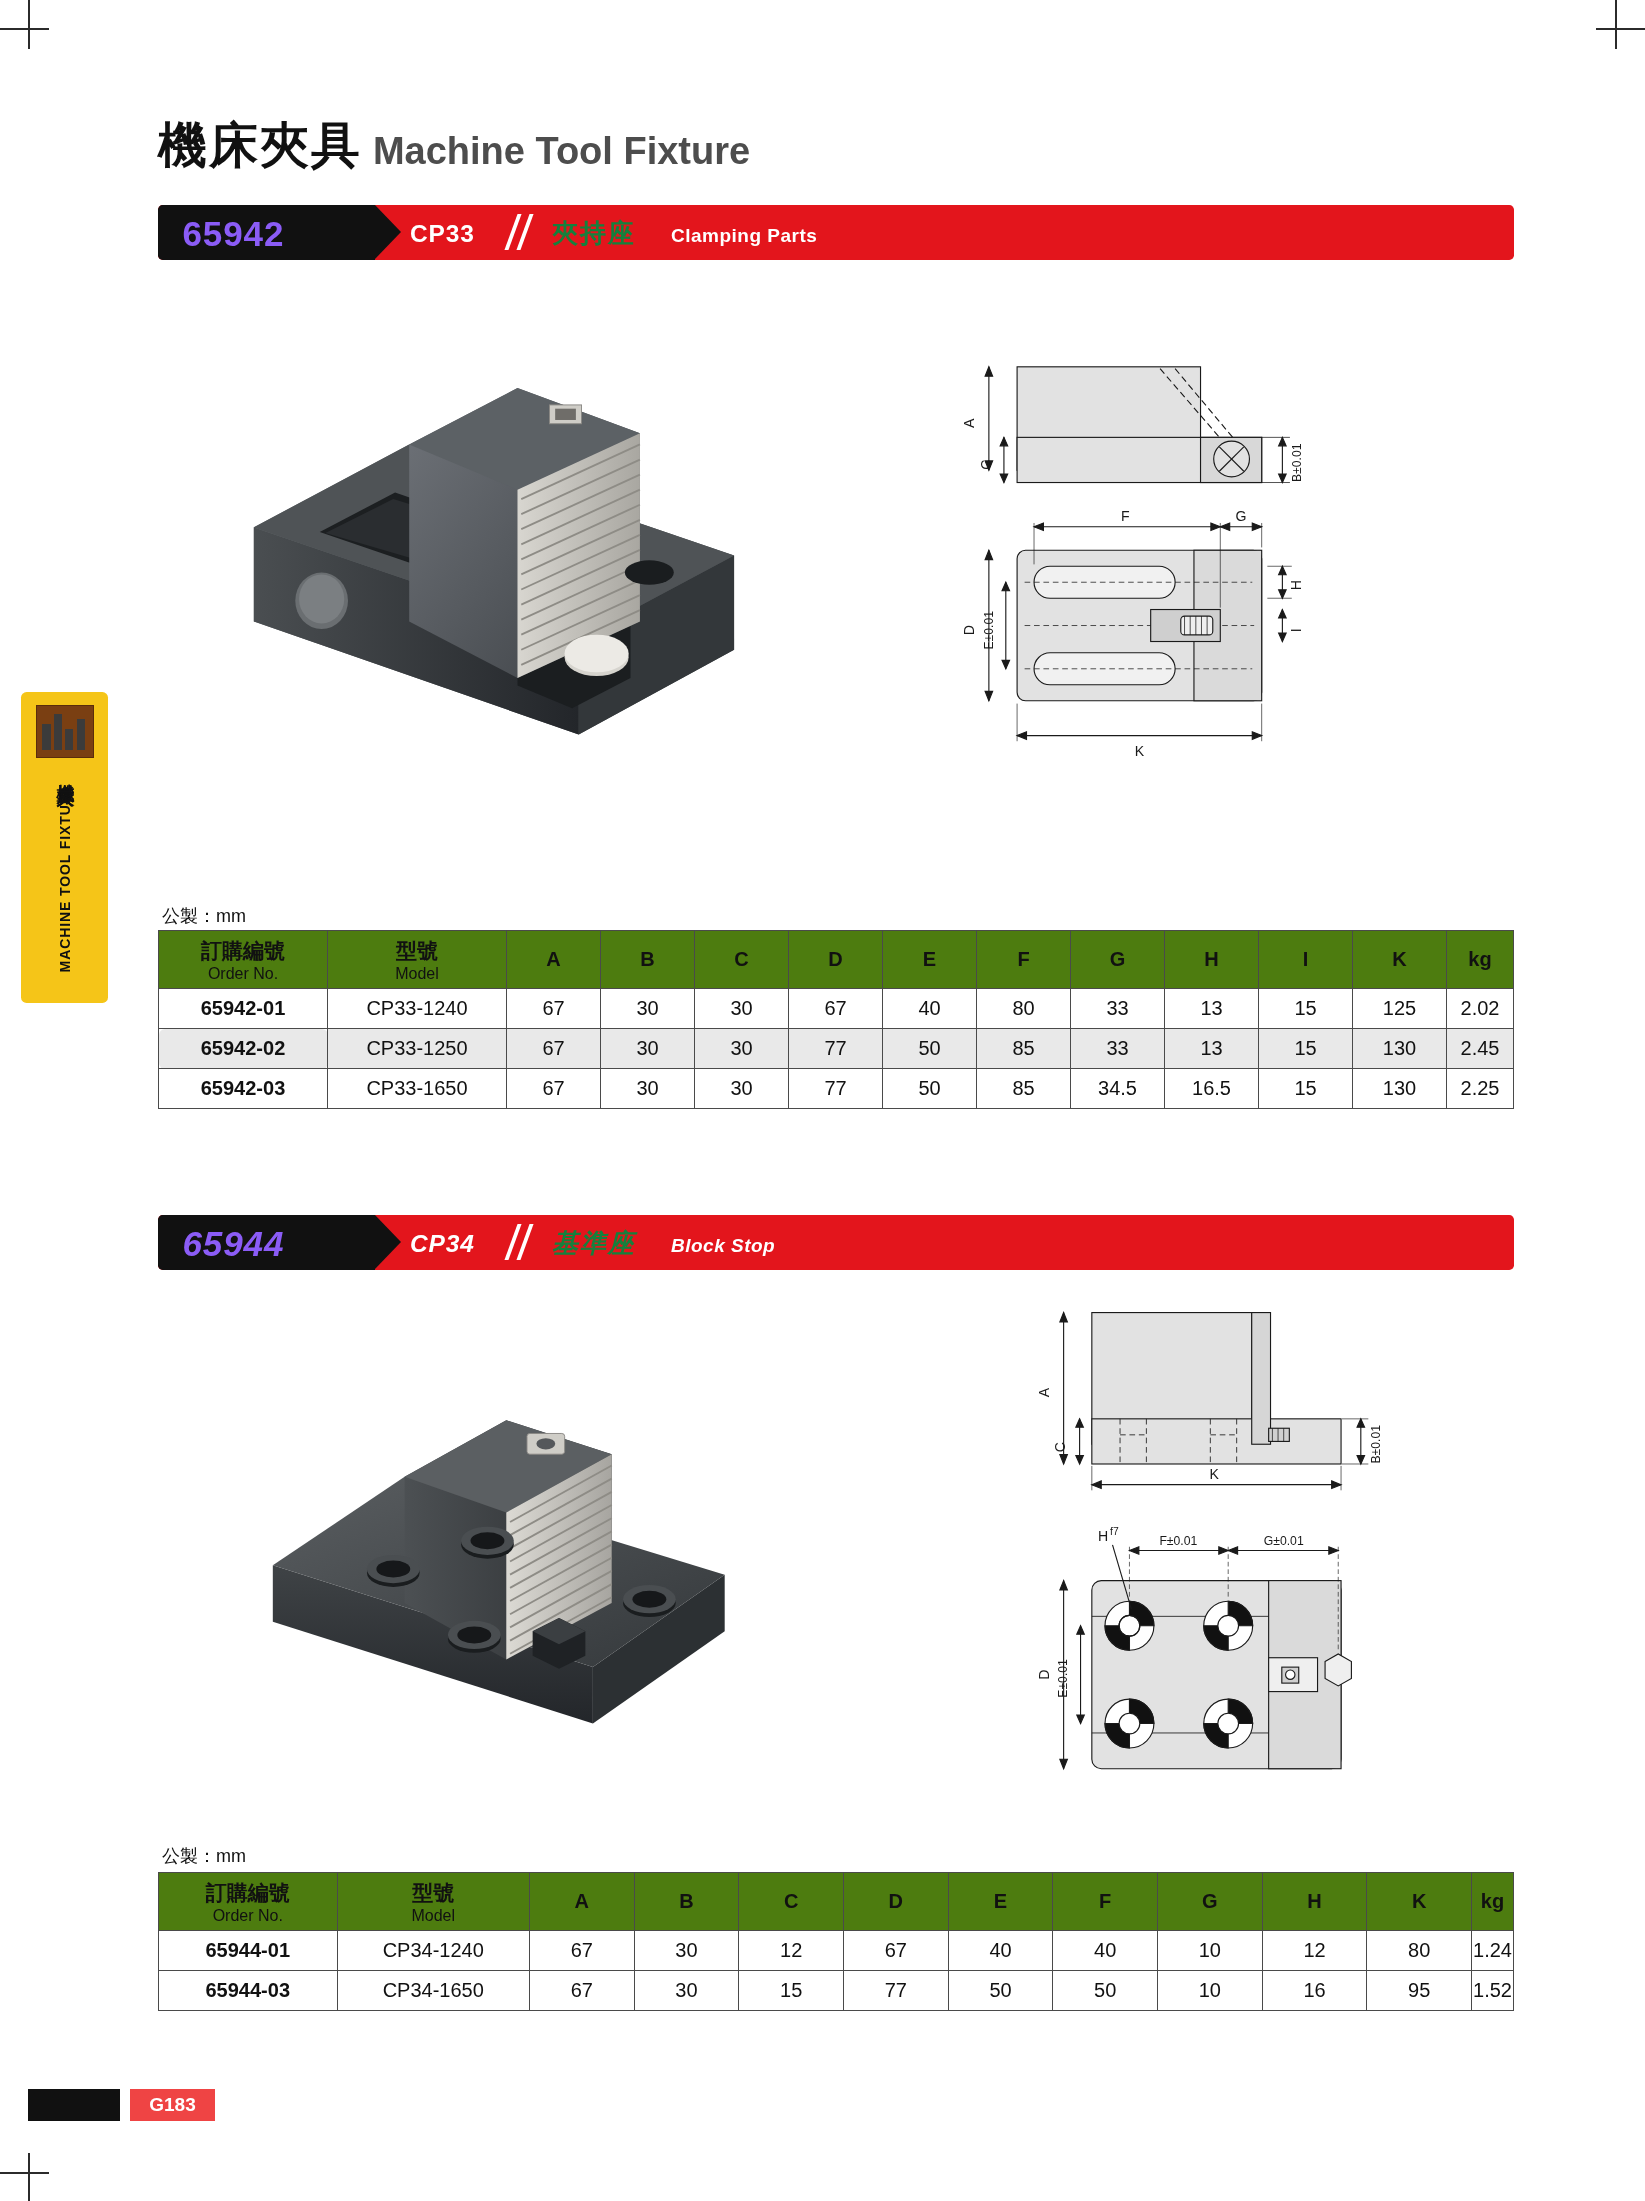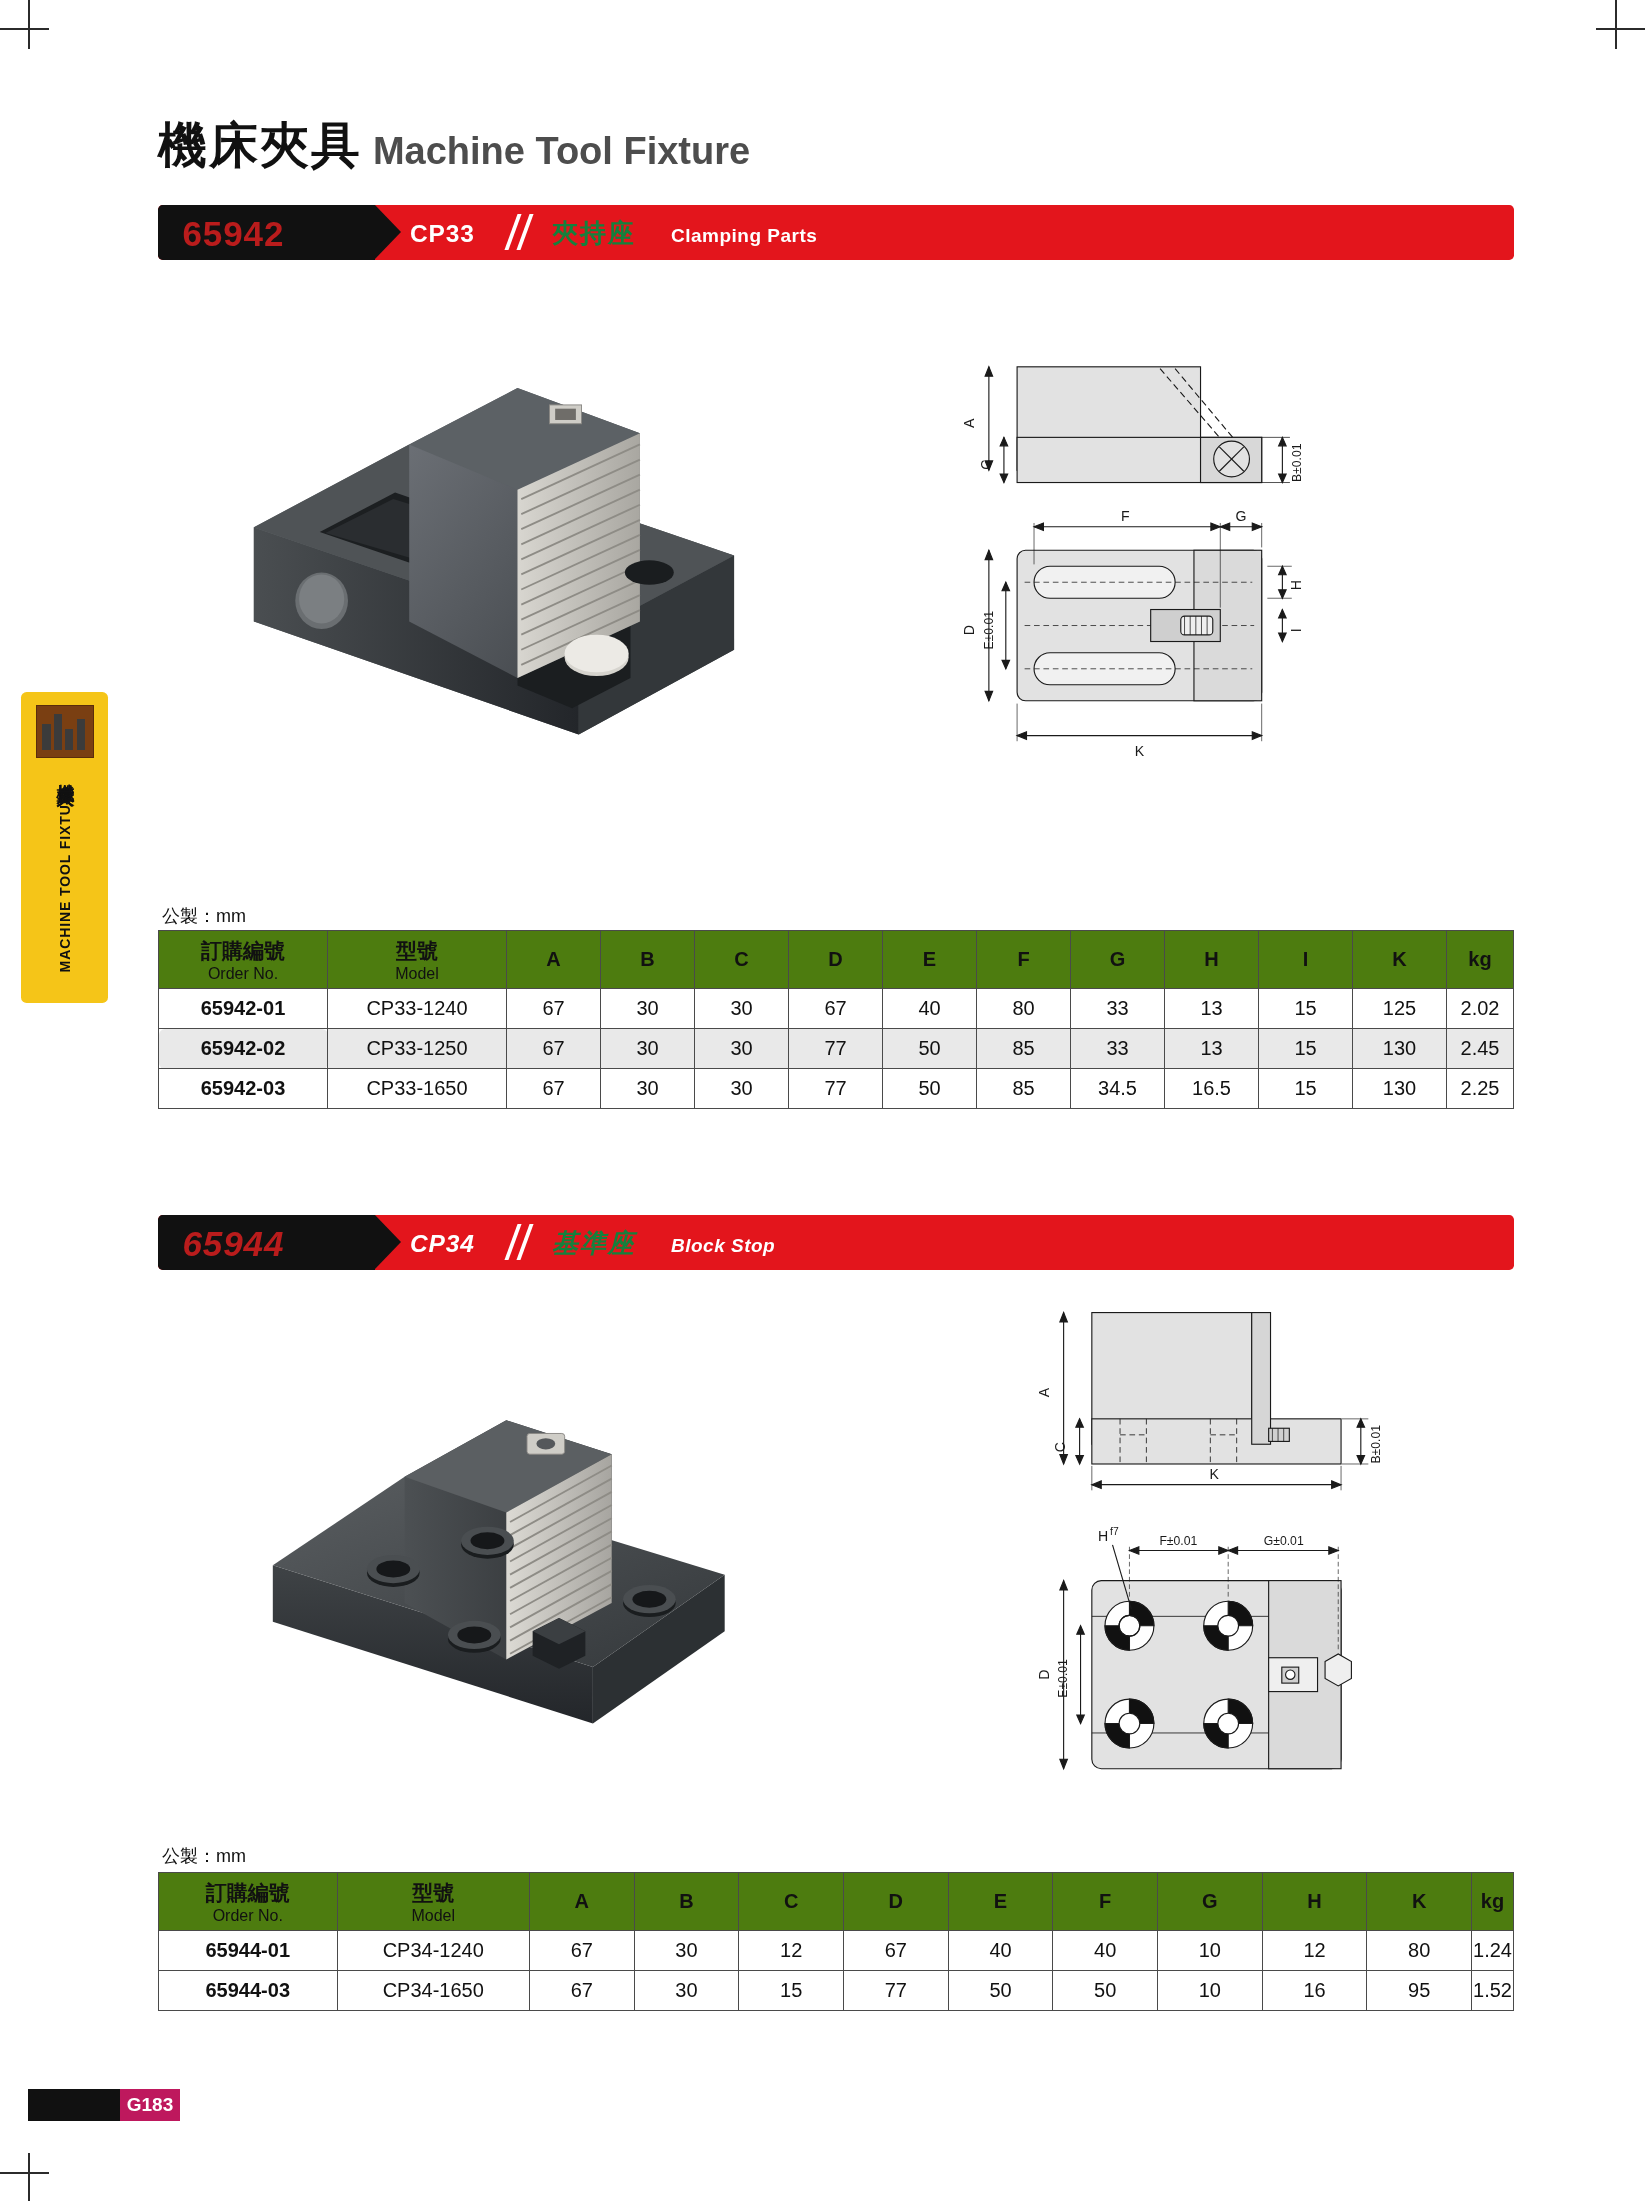--- a/index.html
+++ b/index.html
@@ -58,21 +58,21 @@
   .banner .blk {
     position:absolute; left:0; top:0; height:55px; width:217px;
     background:#111; border-radius:4.7px 0 0 4.7px;
   }
   .banner .blk:after {
     content:""; position:absolute; right:-26px; top:0;
     border-top:27px solid transparent; border-bottom:27px solid transparent;
     border-left:26px solid #111;
   }
   .banner .code {
-    position:absolute; left:24.5px; top:8.5px; color:#b91c1c;
+    position:absolute; left:24.5px; top:8.5px; color:#8b5cf6;
     font-size:35px; font-weight:bold; letter-spacing:0.9px;
   }
   .banner .model {
     position:absolute; left:252px; top:15px; color:#fff;
     font-size:24.5px; font-weight:bold; letter-spacing:0.9px;
   }
   .banner .chev {
     position:absolute; left:353px; top:9.4px; width:21px; height:36px;
   }
   .banner .chev:before, .banner .chev:after {
@@ -110,22 +110,22 @@
   table.spec thead th .en { display:block; font-size:16px; font-weight:normal; }
   table.spec tbody td { height:40px; }
   table.spec tbody tr.alt td { background:#e9e9e9; }
   table.spec tbody td.ord { font-weight:bold;border-radius:6px; }
   .thick-top td { border-top:1.9px solid #333 !important; }
 
   
   .footer { position:absolute; left:28px; bottom:81px; display:flex; align-items:center; }
   .footer .blackbar { width:92px; height:32px; background:#111; }
   .footer .redbar {
-    width:60px; height:32px; background:#be185d; color:#fff;
-    font-size:19px; font-weight:bold; display:flex; align-items:center; justify-content:center;
+    width:85px; height:32px; background:#ef4444; color:#fff;
+    font-size:19px; font-weight:bold; display:flex; align-items:center; justify-content:center;margin-left:10px;
   }
   svg text { font-family:"Liberation Sans", sans-serif; }
 </style>
 </head>
 <body>
 
 <div class="page">
 
   <div class="crop v" style="left:28px; top:0;"></div>
   <div class="crop v" style="left:1615px; top:0;"></div>

